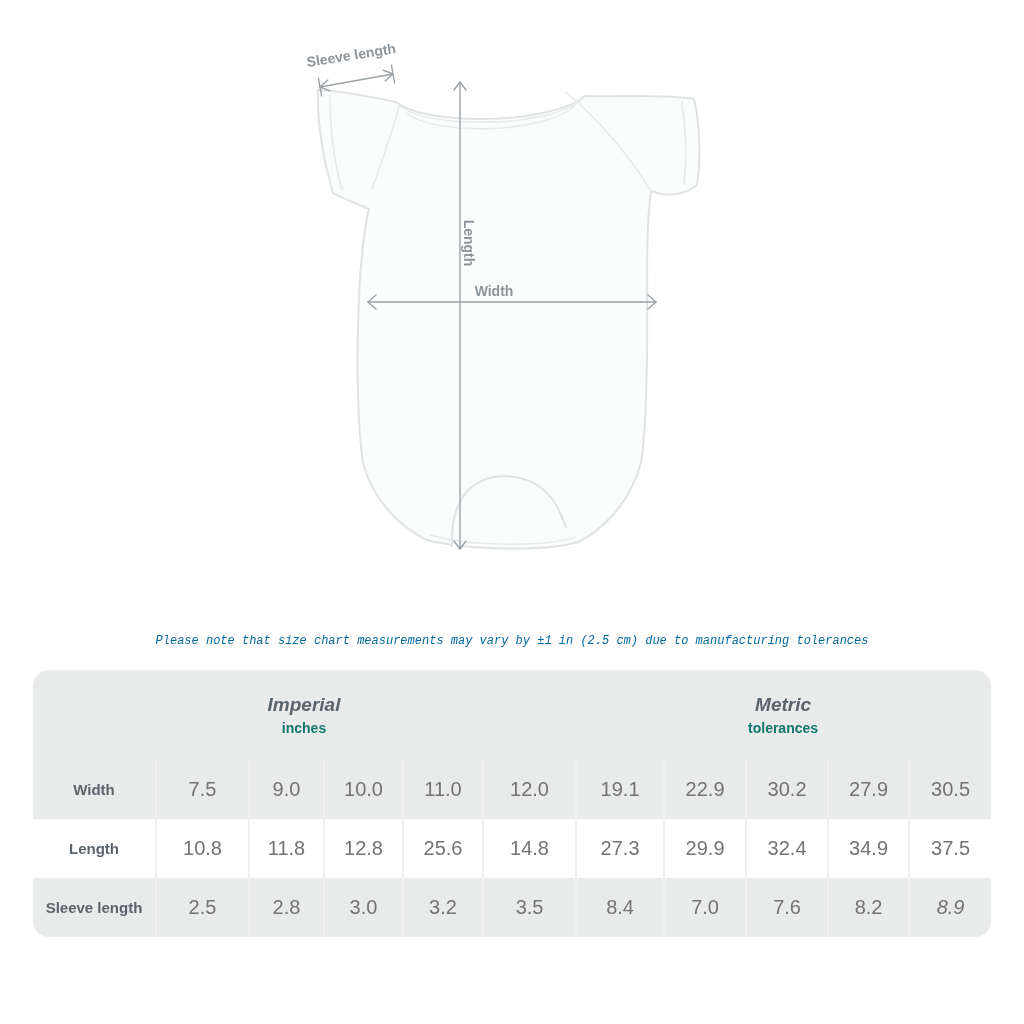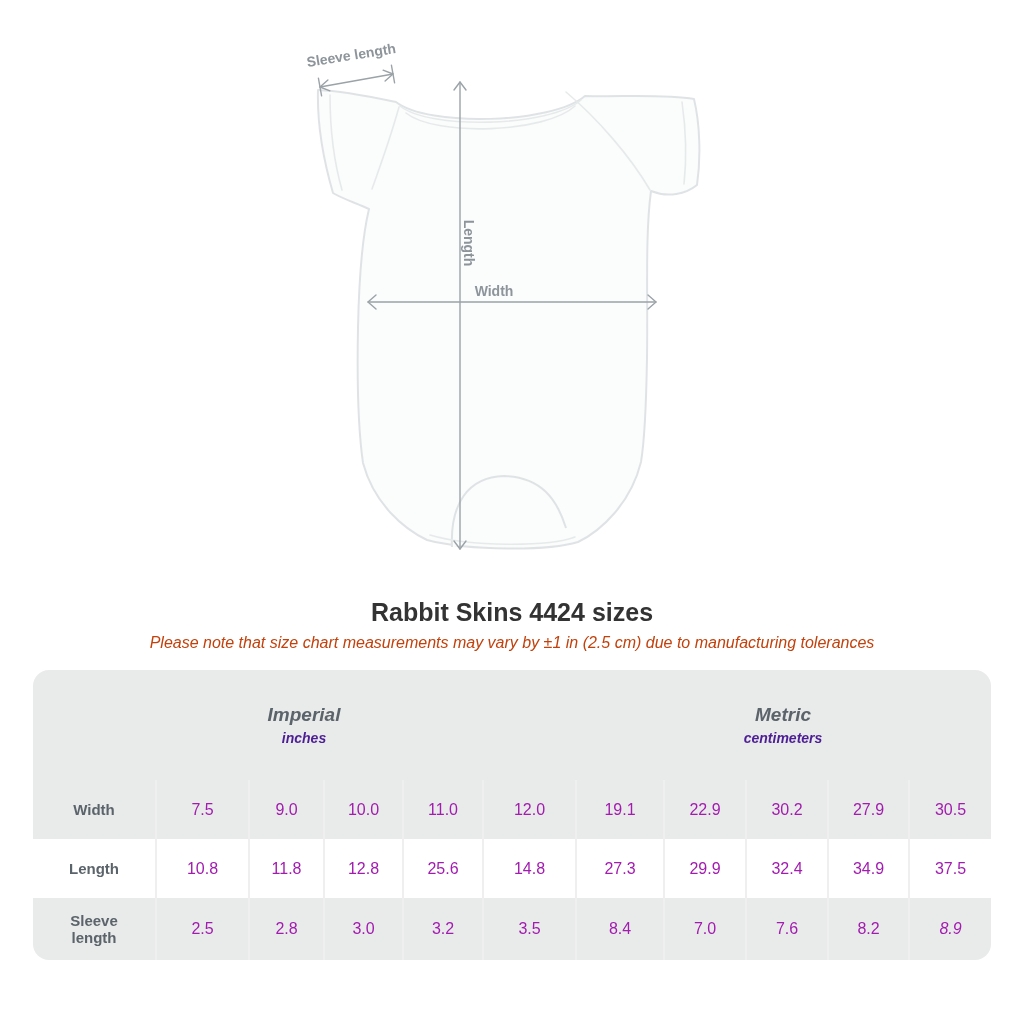--- a/index.html
+++ b/index.html
@@ -10,40 +10,40 @@
   svg.diagram{position:absolute;left:0;top:0;display:block;}
   .onesie{fill:#fbfcfc;stroke:#e0e3e5;stroke-width:2;stroke-linejoin:round;}
   .seam{fill:none;stroke:#e7eaeb;stroke-width:1.6;stroke-linecap:round;}
   .dim-line{stroke:#9ba3a8;stroke-width:1.4;fill:none;stroke-linecap:round;stroke-linejoin:round;}
   .dim-text{font-family:"Liberation Sans",sans-serif;font-size:14px;font-weight:bold;fill:#8d959b;}
 
   
   .title{position:absolute;top:598px;left:0;width:1024px;margin:0;text-align:center;
          font-size:25px;font-weight:700;color:#333333;}
   .subtitle{position:absolute;top:634px;left:0;width:1024px;margin:0;text-align:center;
-         font-size:16px;font-style:italic;color:#c2410c;}
+         font-size:12px;font-style:italic;color:#0369a1;font-family:Liberation Mono, monospace;}
 
   
   table.size-table{position:absolute;left:33px;top:670px;width:958px;
          border-collapse:separate;border-spacing:0;table-layout:fixed;}
-  th,td{text-align:center;vertical-align:middle;padding:14px;}
+  th,td{text-align:center;vertical-align:middle;padding:4px;}
   .band th{background:#e9eaea;height:82px;}
   .band-left{border-top-left-radius:16px;}
   .band-right{border-top-right-radius:16px;}
   .g-label{font-size:19px;font-weight:bold;font-style:italic;color:#5b646b;line-height:1.2;}
-  .g-sub{font-size:14px;font-style:italic;color:#4c1d95;margin-top:4px;}
+  .g-sub{font-size:14px;color:#0f766e;margin-top:4px;}
   #head-row th{height:61px;background:#ffffff;color:#5b646b;font-weight:bold;font-size:15px;
          white-space:pre-line;line-height:1.25;}
   #head-row th + th{border-left:2px solid #efefef;}
   #table-body tr{height:59px;}
   #table-body tr > * + *{border-left:2px solid #efefef;}
   #table-body tr:nth-child(odd){background:#e9eaea;}
   #table-body tr:nth-child(even){background:#ffffff;}
   #table-body th.row-label{color:#5b646b;font-weight:bold;font-size:15px;}
-  #table-body td{color:#a21caf;font-size:16px;font-weight:normal;}
+  #table-body td{color:#737373;font-size:20px;font-weight:normal;}
   #table-body tr:last-child th:first-child{border-bottom-left-radius:16px;}
   #table-body tr:last-child td:last-child{border-bottom-right-radius:16px;font-style:italic;}
 </style>
 </head>
 <body>
 
 <div class="page">
 
   <svg class="diagram" width="1024" height="600" viewBox="0 0 1024 600">
     <g>
@@ -85,21 +85,20 @@
 
       <line class="dim-line" x1="320" y1="87" x2="393" y2="74"></line>
       <polyline class="dim-line" points="329.9,90.8 320,87 327.9,80"></polyline>
       <polyline class="dim-line" points="385.1,81 393,74 383.1,70.2"></polyline>
       <line class="dim-line" x1="318.4" y1="78.1" x2="321.6" y2="95.9"></line>
       <line class="dim-line" x1="391.4" y1="65.1" x2="394.6" y2="82.9"></line>
       <text class="dim-text" x="352" y="60" text-anchor="middle" transform="rotate(-9 352 60)">Sleeve length</text>
     </g>
   </svg>
 
-  <h1 class="title">Rabbit Skins 4424 sizes</h1>
   <p class="subtitle">Please note that size chart measurements may vary by ±1 in (2.5 cm) due to manufacturing tolerances</p>
 
   <table class="size-table">
     <colgroup>
       <col style="width:122px">
         <col style="width:93px">
         <col style="width:75px">
         <col style="width:79px">
         <col style="width:80px">
         <col style="width:93px">
@@ -110,21 +109,21 @@
         <col style="width:83px">
     </colgroup>
     <thead>
       <tr class="band">
         <th colspan="6" class="band-left">
           <div class="g-label">Imperial</div>
           <div class="g-sub">inches</div>
         </th>
         <th colspan="5" class="band-right">
           <div class="g-label">Metric</div>
-          <div class="g-sub">centimeters</div>
+          <div class="g-sub">tolerances</div>
         </th>
       </tr>
     </thead>
     <tbody id="table-body">
 
     <tr>
           <th class="row-label">Width</th>
           <td>7.5</td>
           <td>9.0</td>
           <td>10.0</td>

